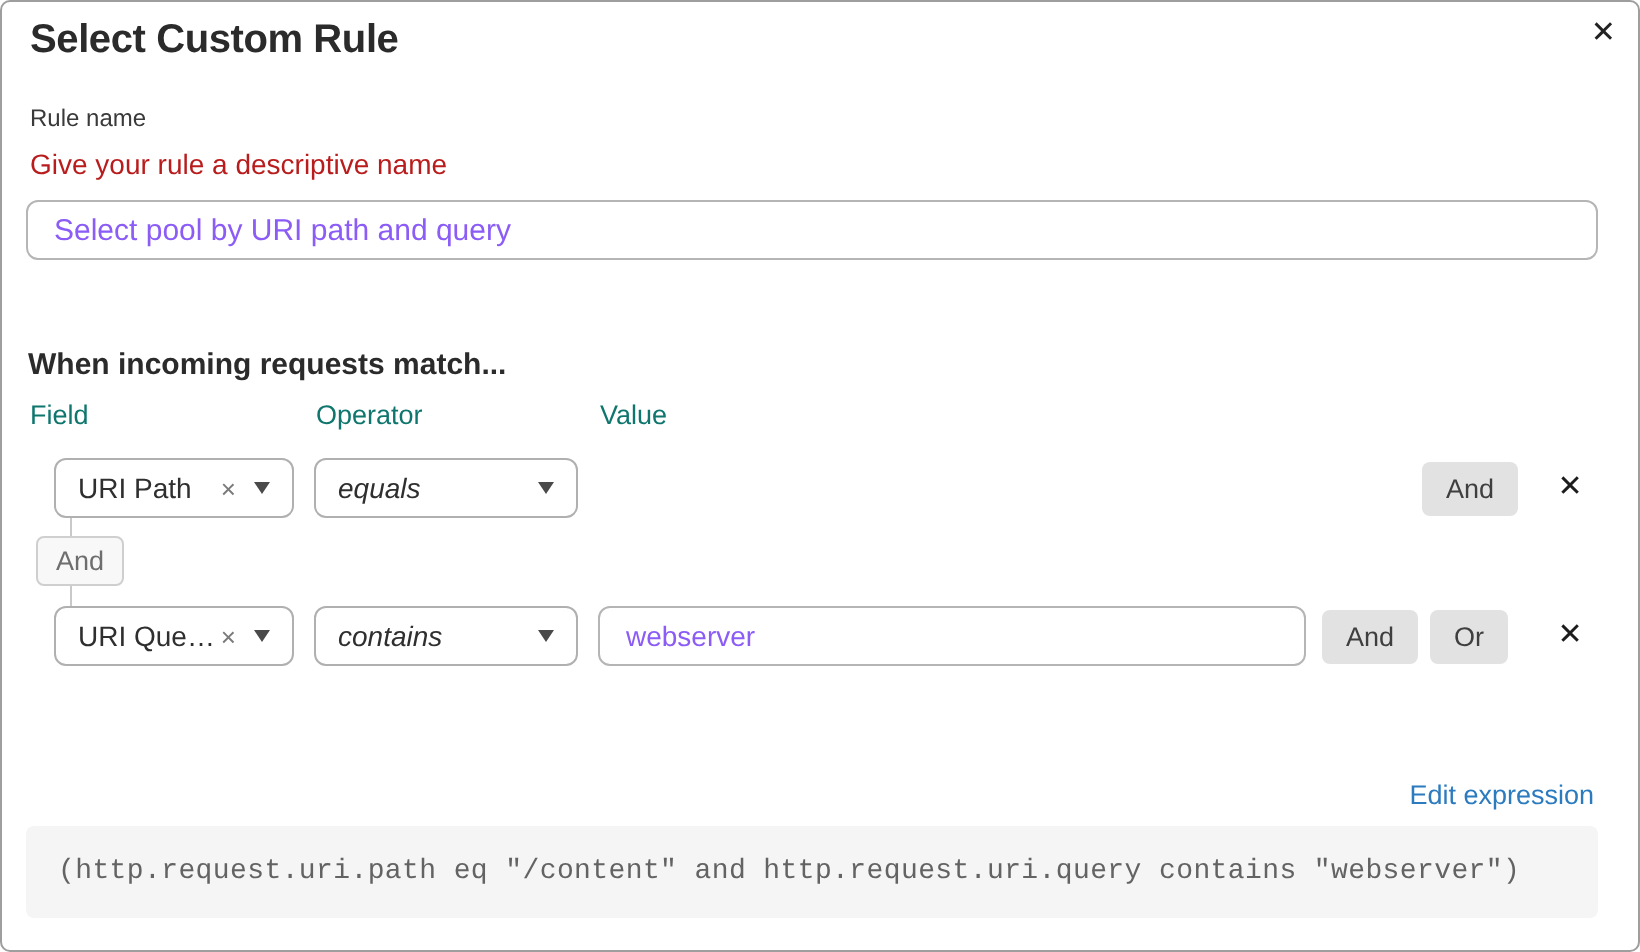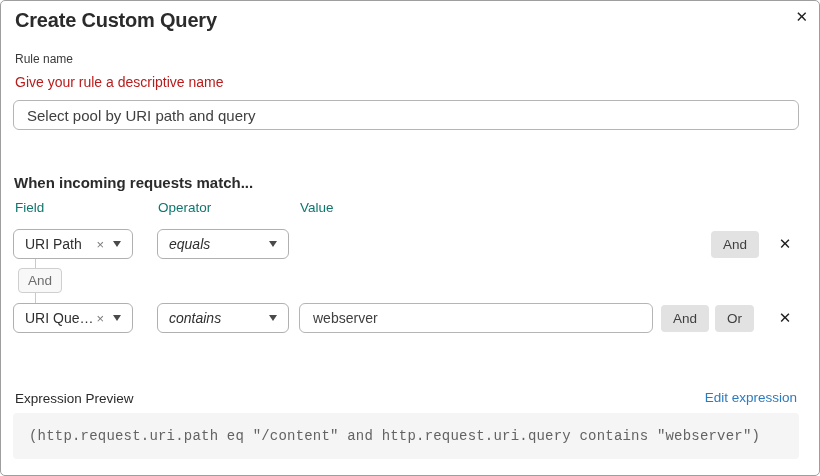--- a/index.html
+++ b/index.html
@@ -39,21 +39,21 @@
     left: 14px; top: 73px;
     font-size: 14px; color: #b91c1c;
   }
   .text-input {
     height: 30px;
     border: 1px solid #b5b5b5;
     border-radius: 6px;
     padding: 0 13px;
     font-family: "Liberation Sans", "DejaVu Sans", sans-serif;
     font-size: 15px;
-    color: #404040;
+    color: #8b5cf6;
     background: #fff;
     outline: none;
   }
   .rule-name-input { left: 12px; top: 99px; width: 786px; }
 
   .section-heading {
     left: 13px; top: 173px;
     font-size: 15px; font-weight: 700; color: #2b2b2b;
   }
 
@@ -85,21 +85,21 @@
   .chevron-down {
     width: 0; height: 0;
     border-left: 4.5px solid transparent;
     border-right: 4.5px solid transparent;
     border-top: 6px solid #4a4a4a;
     flex: none;
   }
 
   .row1 { top: 228px; }
   .row2 { top: 302px; }
-  .field-select    { left: 12px;  width: 120px; }
+  .field-select    { left: 26px;  width: 120px; }
   .operator-select { left: 156px; width: 132px; font-style: italic; }
   .value-input-1   { left: 298px; top: 228px; width: 404px; font-size: 14px; }
   .value-input-2   { left: 298px; top: 302px; width: 354px; font-size: 14px; }
 
   .conj-button {
     height: 27px;
     background: var(--button-bg, #e2e2e2);
     border: none;
     border-radius: 4px;
     padding: 0 12px;
@@ -158,21 +158,21 @@
     color: #636363;
     white-space: pre;
     overflow: hidden;
   }
 </style>
 </head>
 <body>
 
 <div class="dialog">
 
-  <div class="abs dialog-title">Create Custom Query</div>
+  <div class="abs dialog-title">Select Custom Rule</div>
   <div class="abs close-icon">✕</div>
 
   <div class="abs rule-name-label">Rule name</div>
   <div class="abs rule-name-desc">Give your rule a descriptive name</div>
   <input class="abs text-input rule-name-input" value="Select pool by URI path and query" style="">
 
   <div class="abs section-heading">When incoming requests match...</div>
 
   <div class="abs col-label col-field">Field</div>
   <div class="abs col-label col-operator">Operator</div>
@@ -204,17 +204,16 @@
   <div class="abs select operator-select row2">
     <span class="select-label">contains</span>
     <span class="spacer"></span>
     <span class="chevron-down"></span>
   </div>
   <input class="abs text-input value-input-2" value="webserver" style="">
   <button class="abs conj-button and-2">And</button>
   <button class="abs conj-button or-2">Or</button>
   <div class="abs remove-row-icon row2">✕</div>
 
-  <div class="abs expr-label">Expression Preview</div>
   <div class="abs edit-expression-link">Edit expression</div>
   <div class="abs code-block">(http.request.uri.path eq "/content" and http.request.uri.query contains "webserver")</div>
 
 </div>
 
 </body></html>

